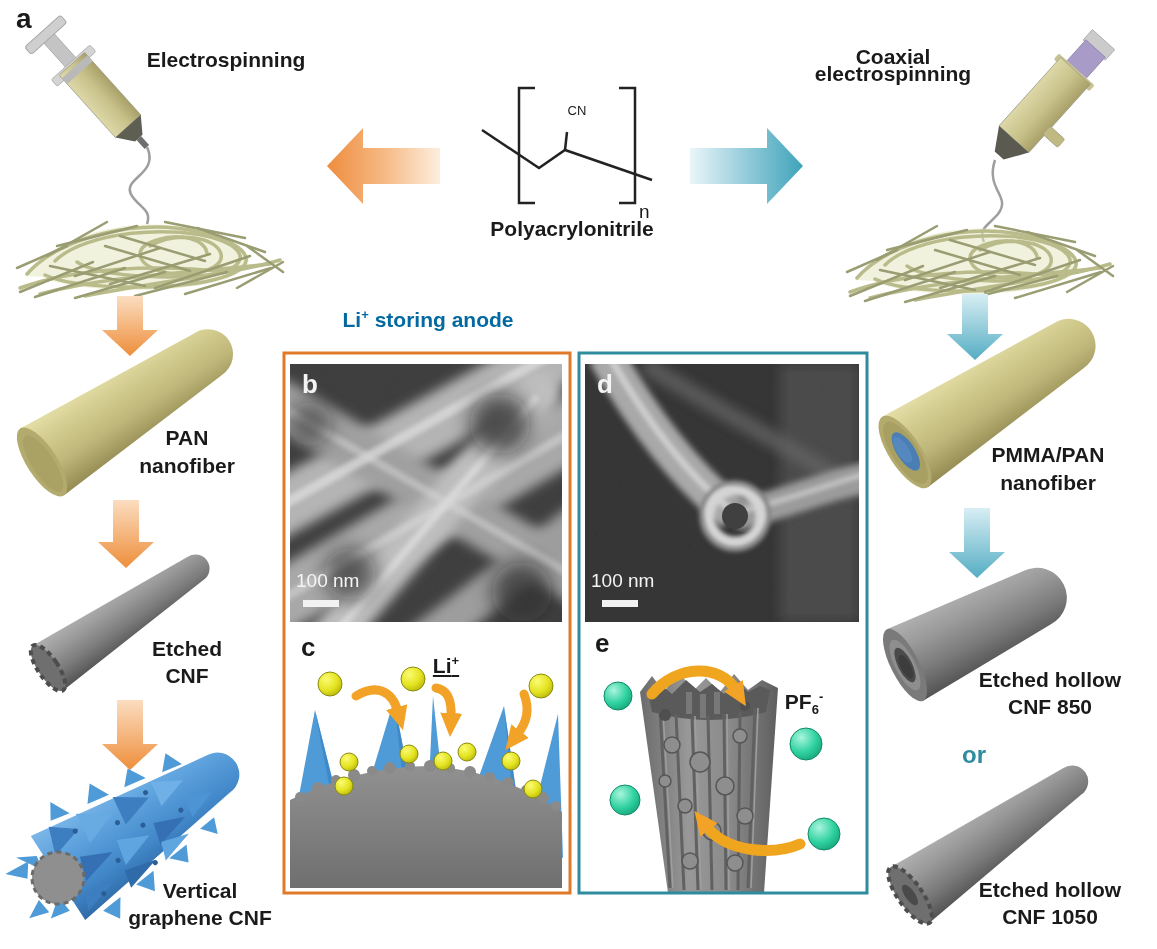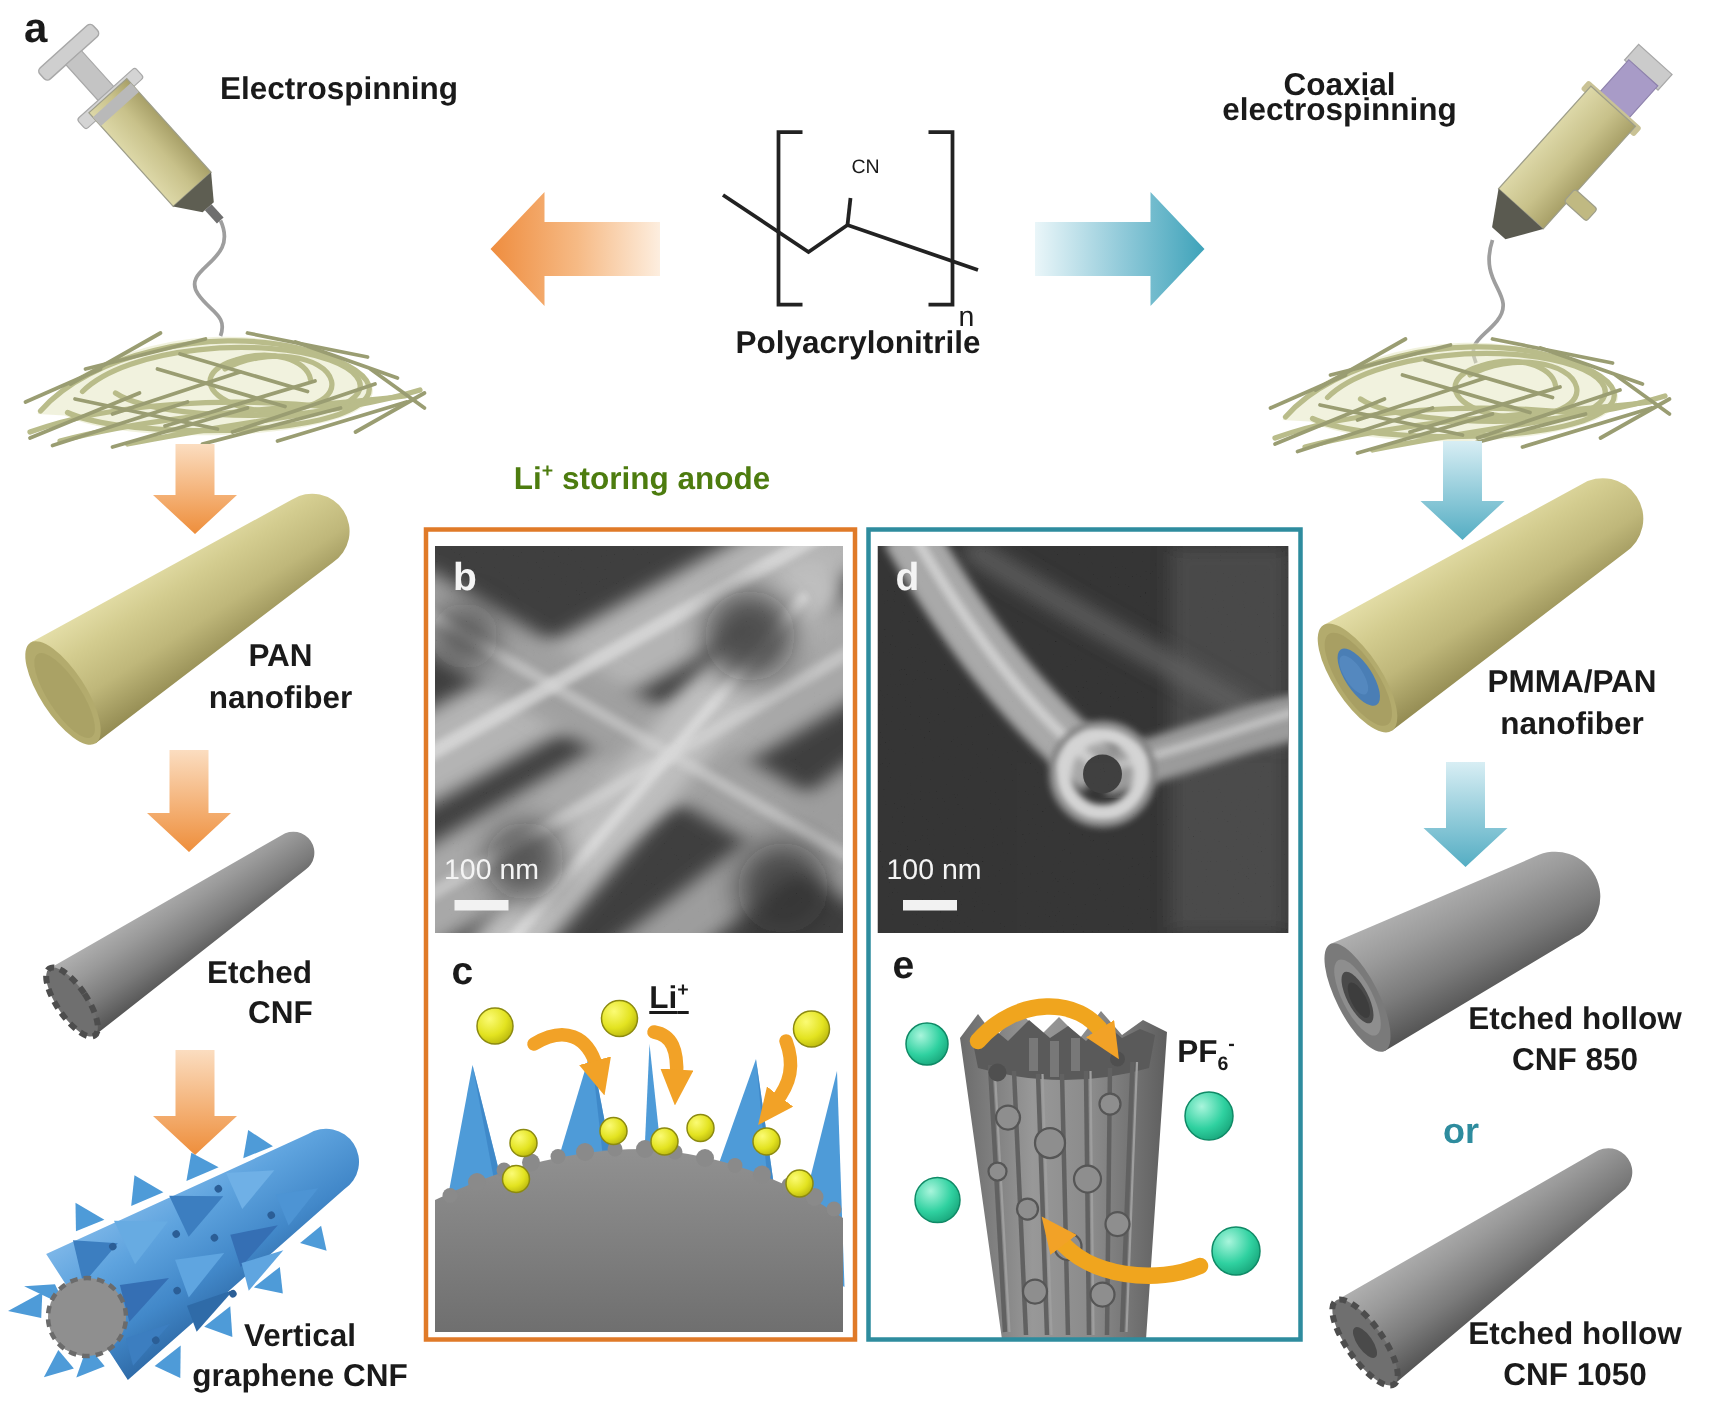--- a/index.html
+++ b/index.html
@@ -5,21 +5,21 @@
   html,body{margin:0;padding:0;background:#fff;}
   .figure{position:relative;width:1157px;height:949px;background:#fff;overflow:hidden;
           font-family:"Liberation Sans",sans-serif;}
   .abs{position:absolute;}
   .gfx{left:0;top:0;}
   .lbl{position:absolute;font-weight:bold;color:#1a1a1a;white-space:nowrap;line-height:1.1;}
   .ctr{transform:translateX(-50%);}
   .fs28{font-size:28px;} .fs26{font-size:26px;} .fs24{font-size:24px;}
   .fs21{font-size:21px;} .fs20{font-size:13px;} .fs19{font-size:19px;}
   .white{color:#f4f4f4;}
-  .orange{color:#4d7c0f;}
+  .orange{color:#0369a1;}
   .teal{color:#2E8C9E;}
   .normal{font-weight:normal;}
   sup{font-size:0.62em;vertical-align:super;line-height:0;}
   sub{font-size:0.62em;vertical-align:sub;line-height:0;}
 </style>
 </head>
 <body>
 
 <div class="figure">
 
@@ -433,21 +433,21 @@
 <div class="lbl fs19 white normal" style="left:591px;top:571px;">100 nm</div>
 
 <div class="lbl fs26" style="left:595px;top:629px;">e</div>
 <div class="lbl fs21 ctr" style="left:804px;top:690px;">
   <span>PF</span><sub>6</sub><sup>-</sup>
 </div>
 
 <div class="lbl fs21 ctr" style="left:187px;top:426px;">PAN</div>
 <div class="lbl fs21 ctr" style="left:187px;top:454px;">nanofiber</div>
 
-<div class="lbl fs21 ctr" style="left:173px;top:637px;">Etched</div>
+<div class="lbl fs21 ctr" style="left:187px;top:637px;">Etched</div>
 <div class="lbl fs21 ctr" style="left:187px;top:664px;">CNF</div>
 
 <div class="lbl fs21 ctr" style="left:200px;top:879px;">Vertical</div>
 <div class="lbl fs21 ctr" style="left:200px;top:906px;">graphene CNF</div>
 
 <div class="lbl fs21 ctr" style="left:1048px;top:443px;">PMMA/PAN</div>
 <div class="lbl fs21 ctr" style="left:1048px;top:471px;">nanofiber</div>
 
 <div class="lbl fs21 ctr" style="left:1050px;top:668px;">Etched hollow</div>
 <div class="lbl fs21 ctr" style="left:1050px;top:695px;">CNF 850</div>

